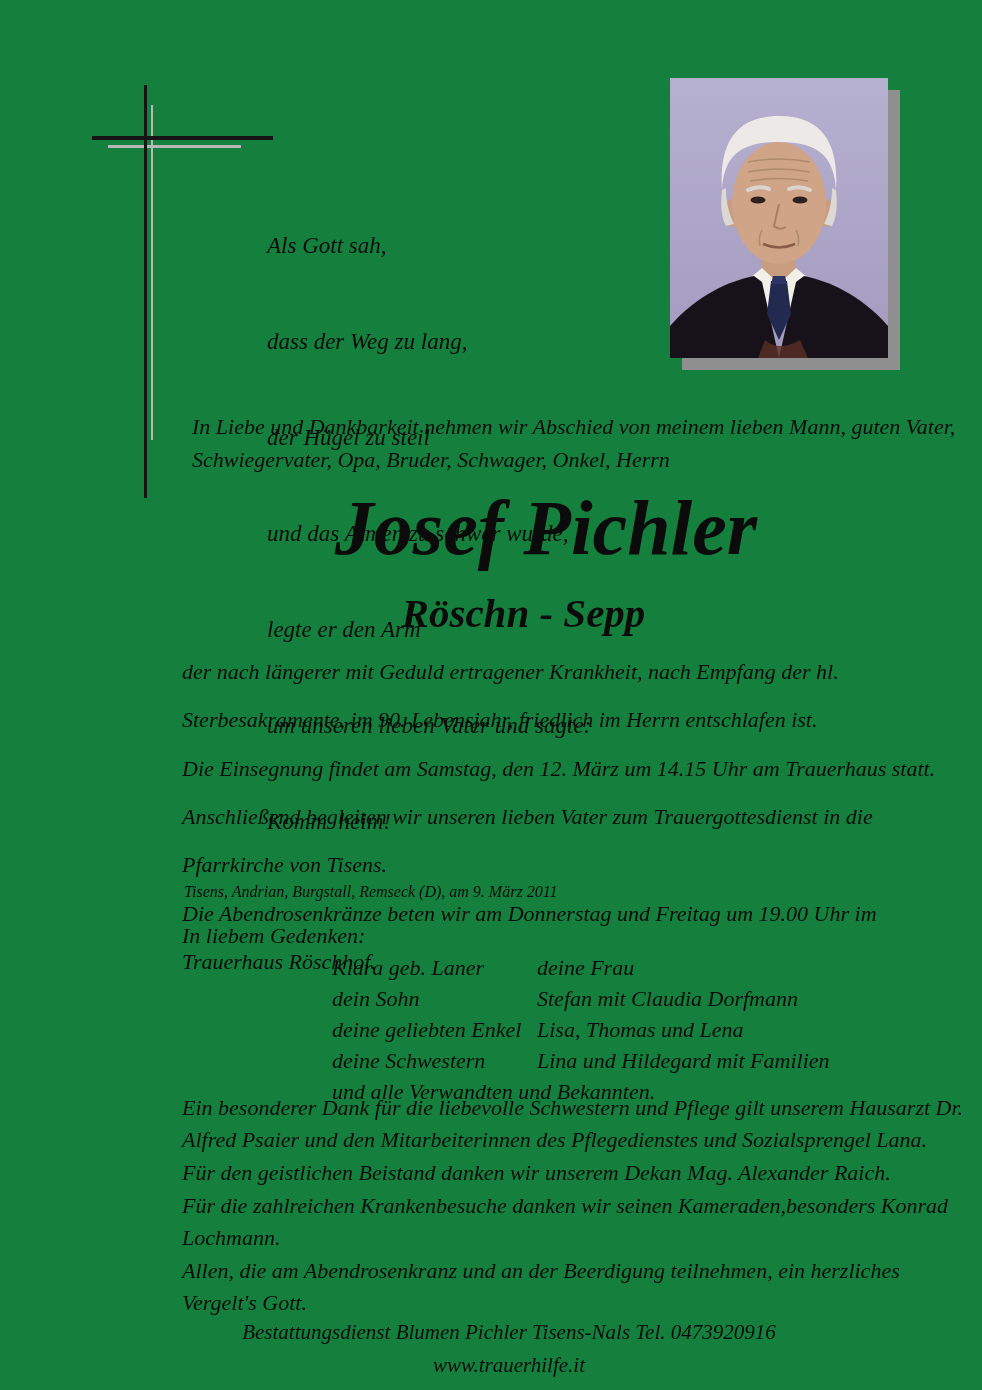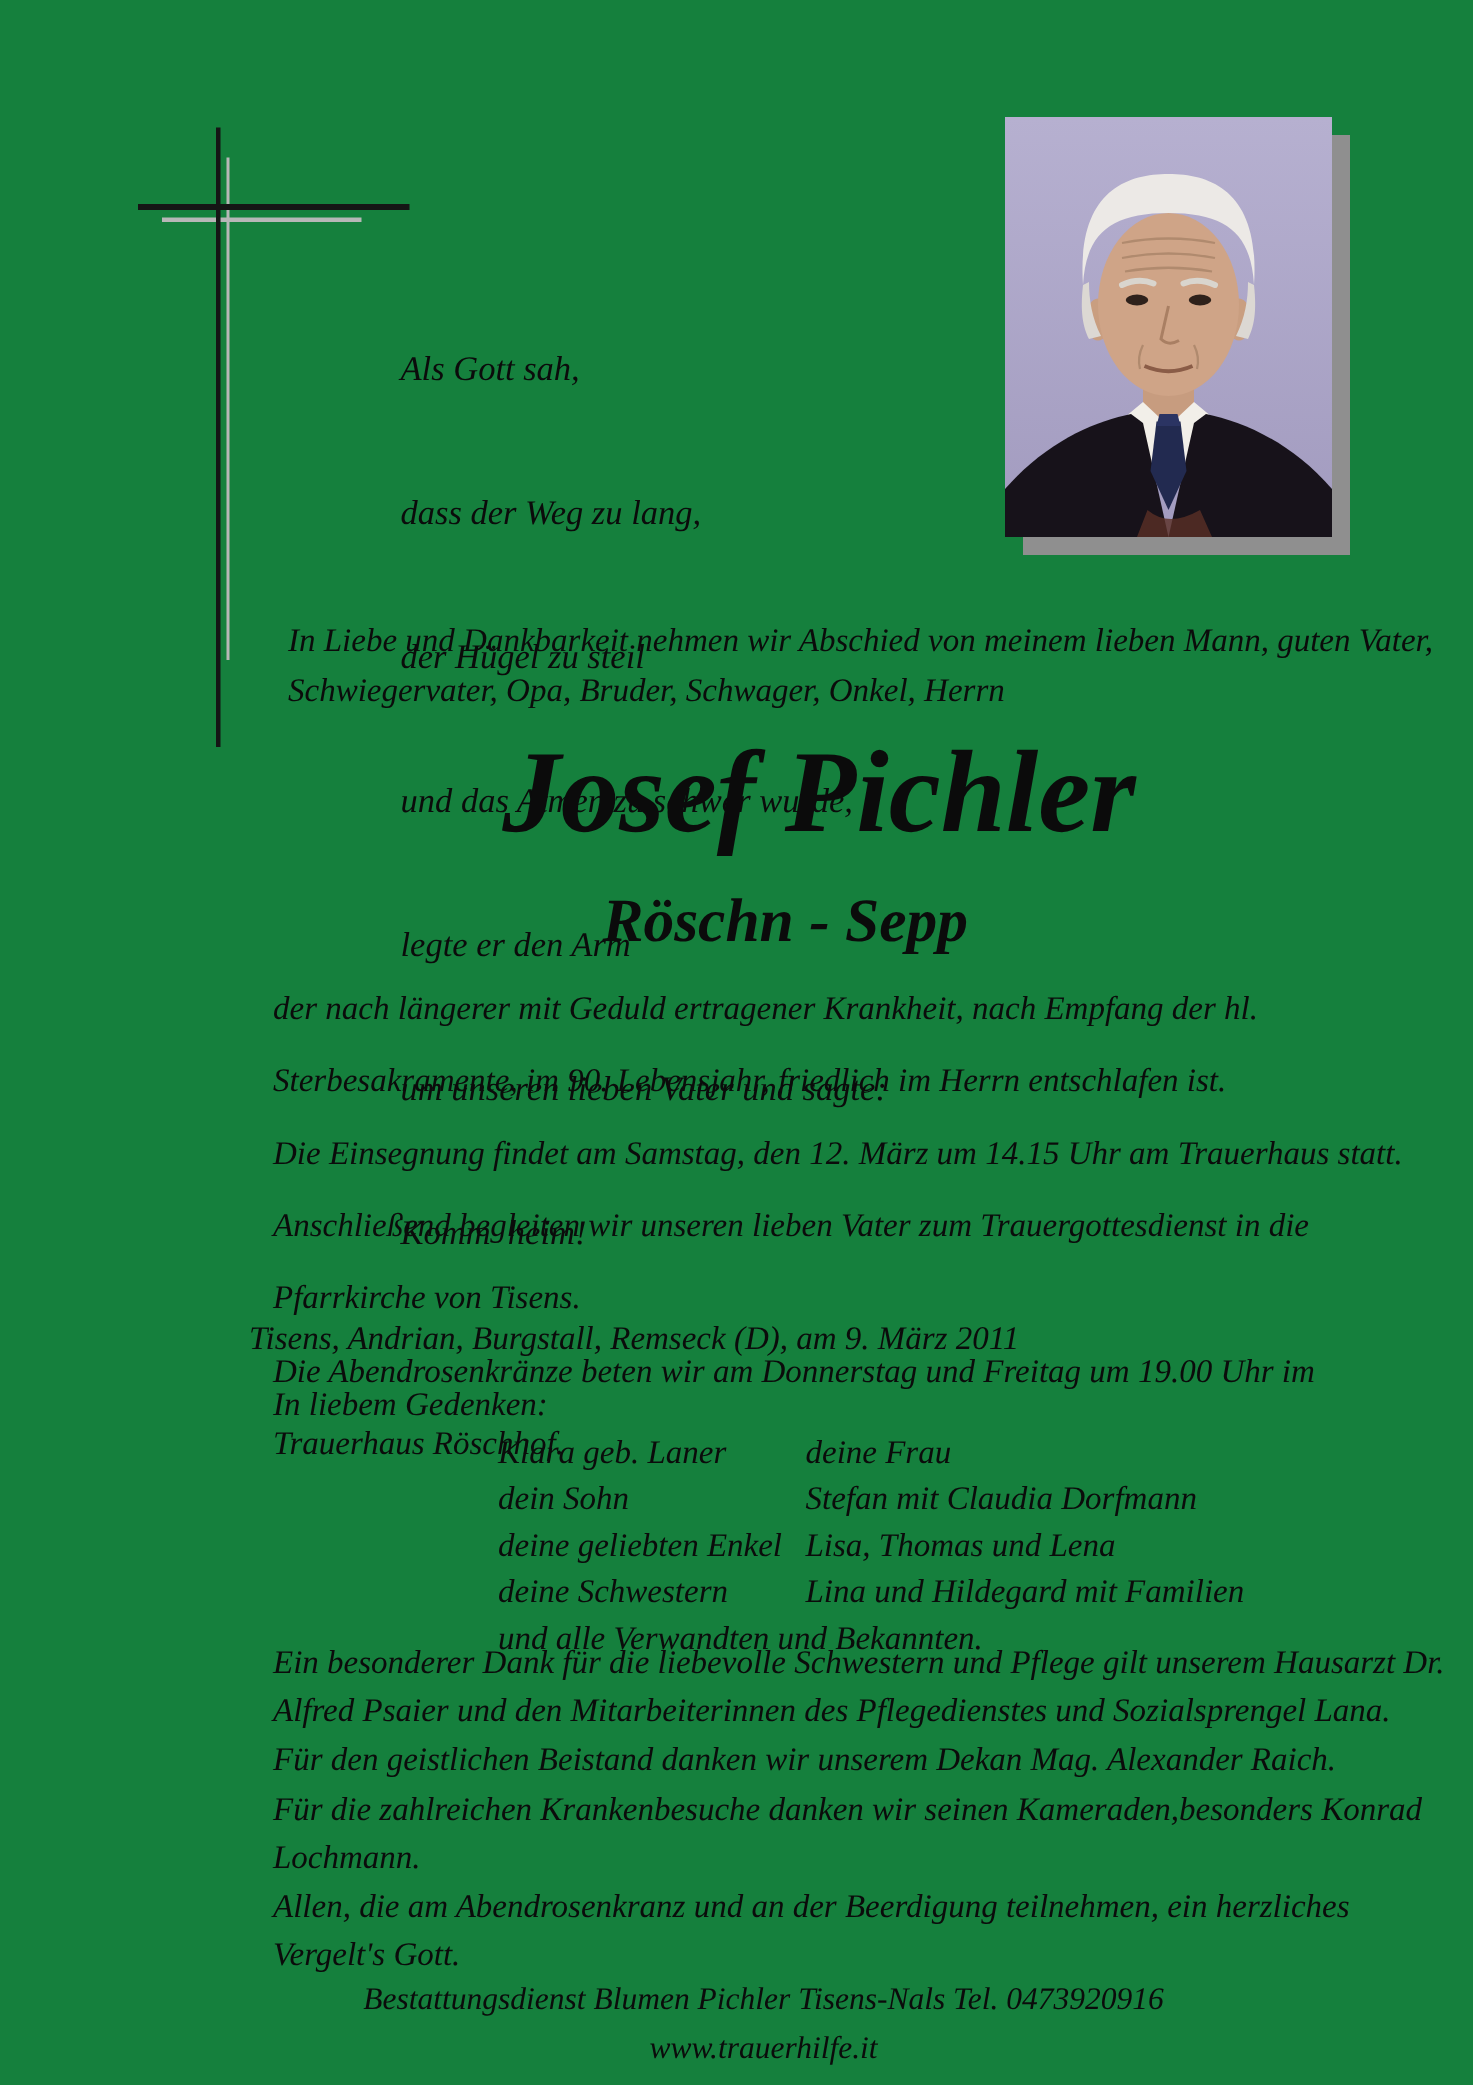--- a/index.html
+++ b/index.html
@@ -51,22 +51,22 @@
     position: absolute; left: 0; top: 588px; width: 982px;
     box-sizing: border-box; padding-left: 65px; text-align: center;
   }
   .deceased-nickname { font-size: 41px; line-height: 50px; font-weight: bold; }
   .announcement {
     position: absolute; left: 182px; top: 648px; width: 788px;
     font-size: 22px; line-height: 48px;
   }
   .announcement p { margin: 0 0 1px 0; }
   .date-line {
-    position: absolute; left: 166px; top: 876px;
-    font-size: 22px; line-height: 32px;
+    position: absolute; left: 184px; top: 876px;
+    font-size: 16px; line-height: 32px;
   }
   .gedenken-heading {
     position: absolute; left: 182px; top: 920px;
     font-size: 22px; line-height: 32px;
   }
   .family {
     position: absolute; left: 332px; top: 952px;
     font-size: 22px; line-height: 31px;
   }
   .family-row { display: grid; grid-template-columns: 205px auto; }

